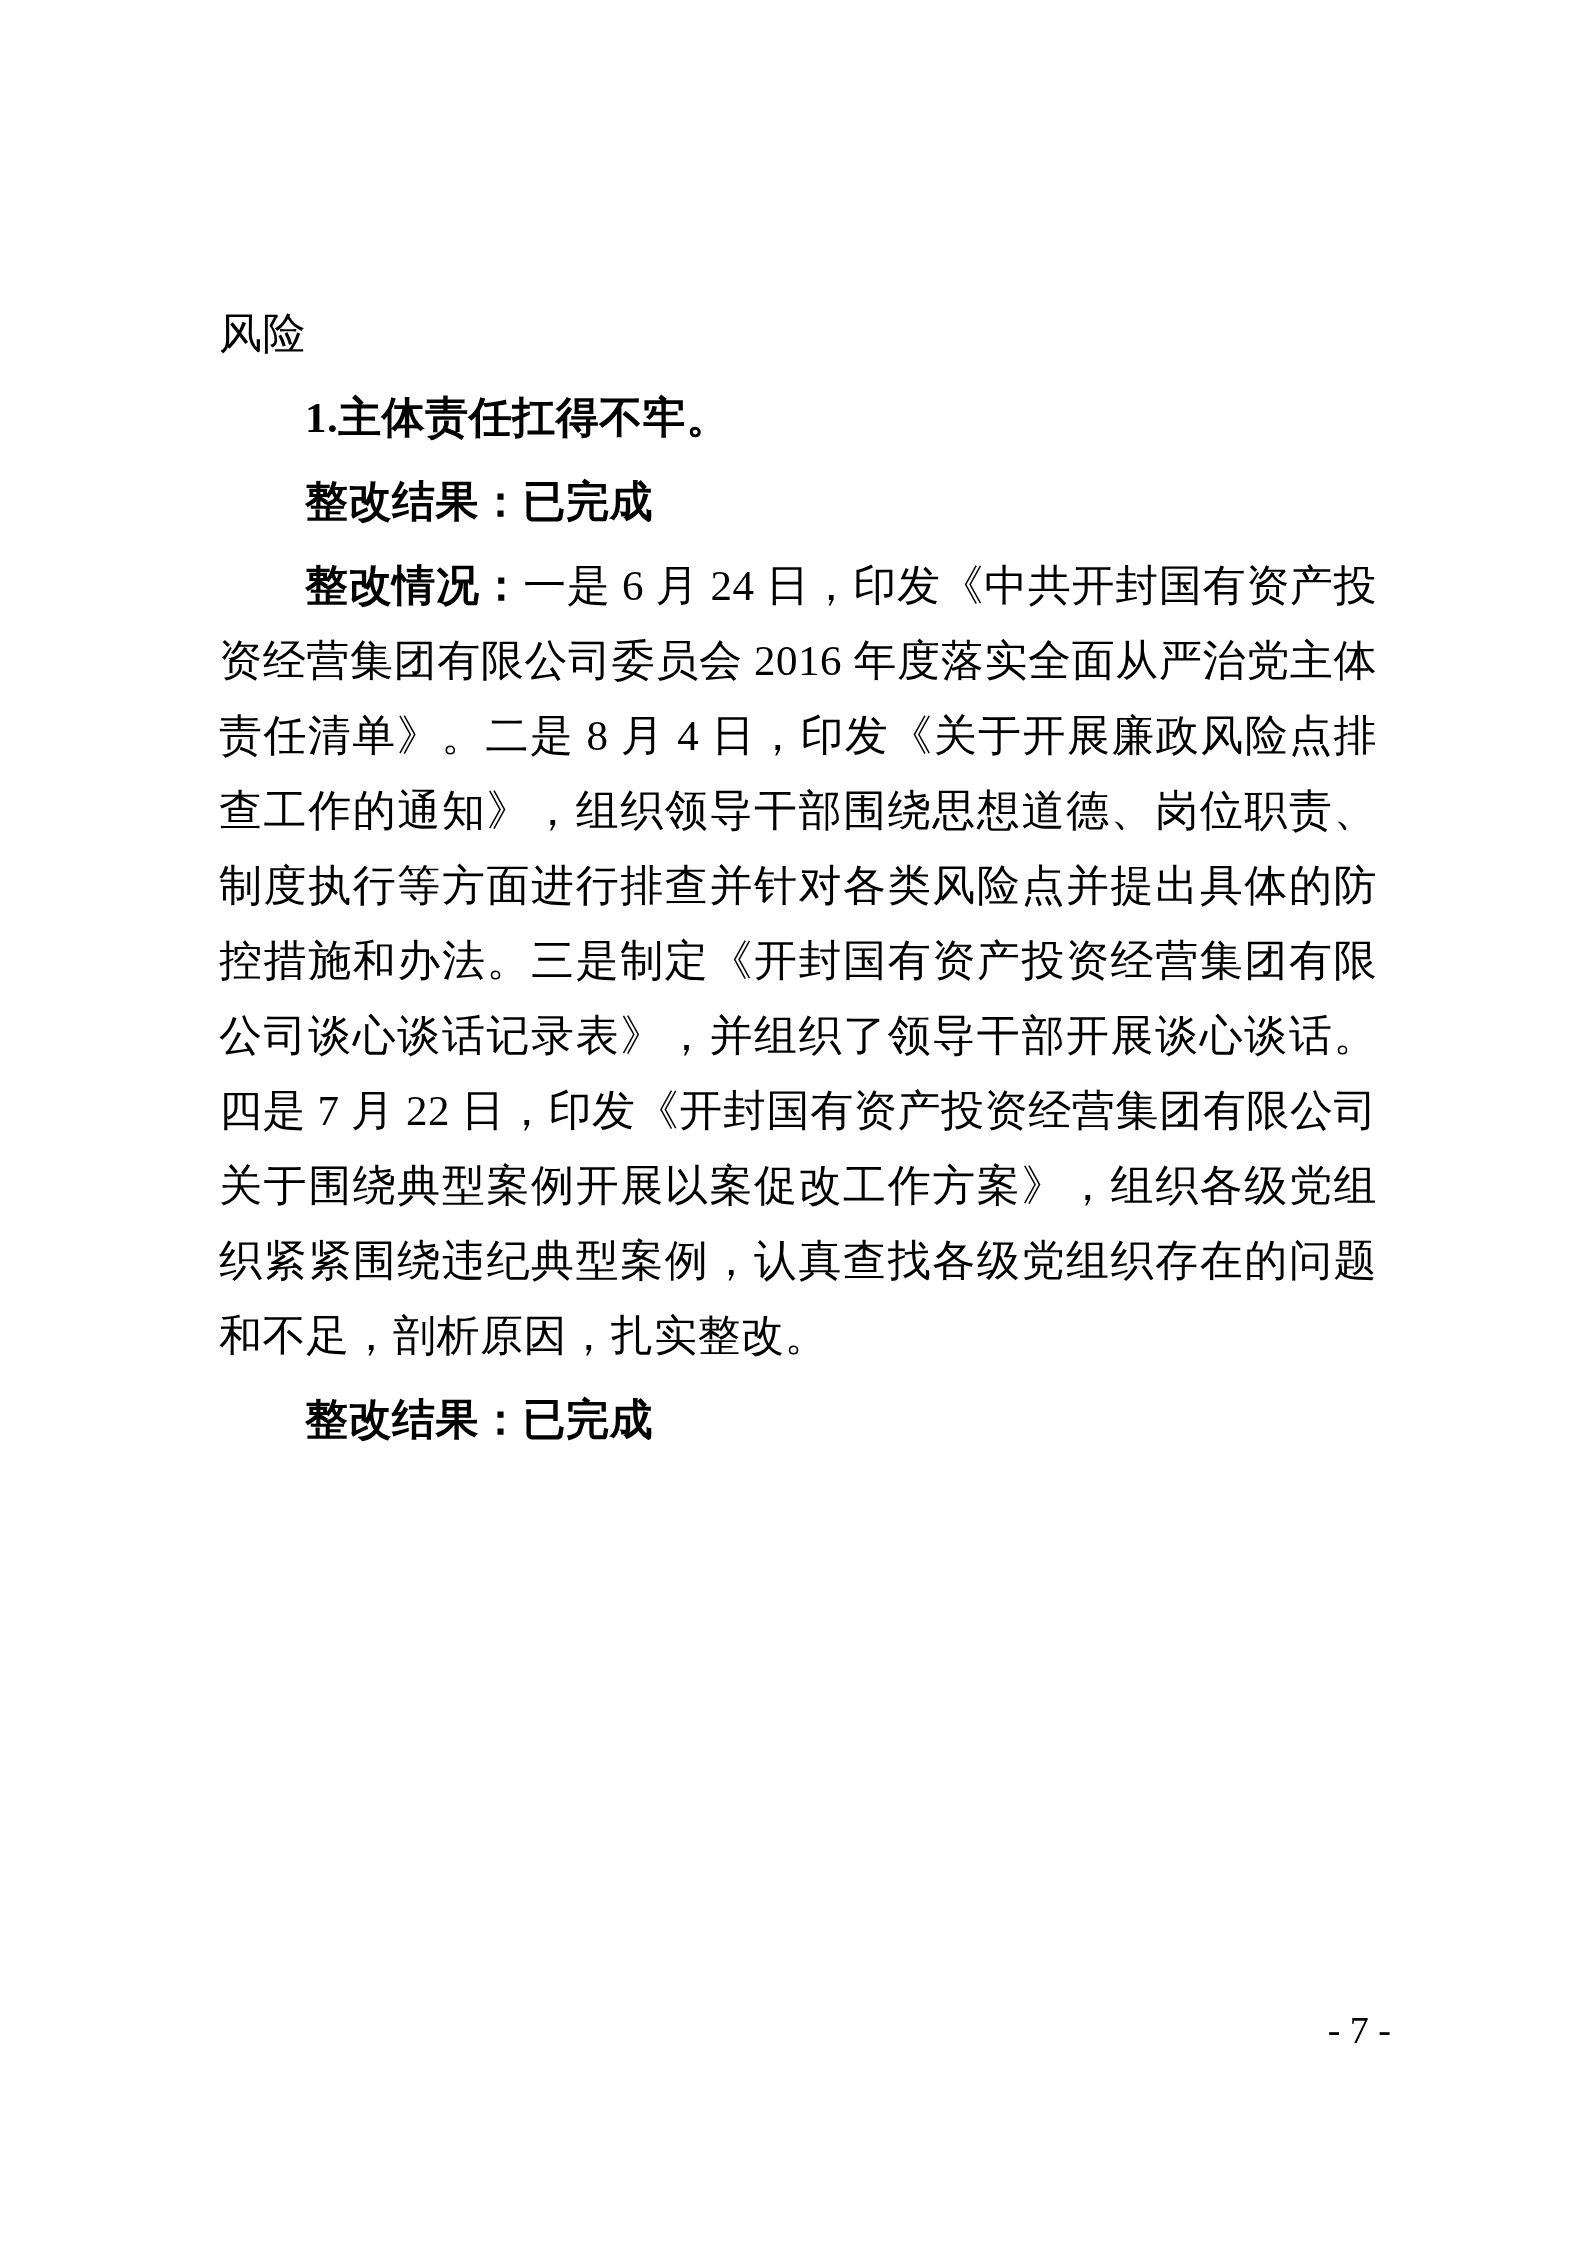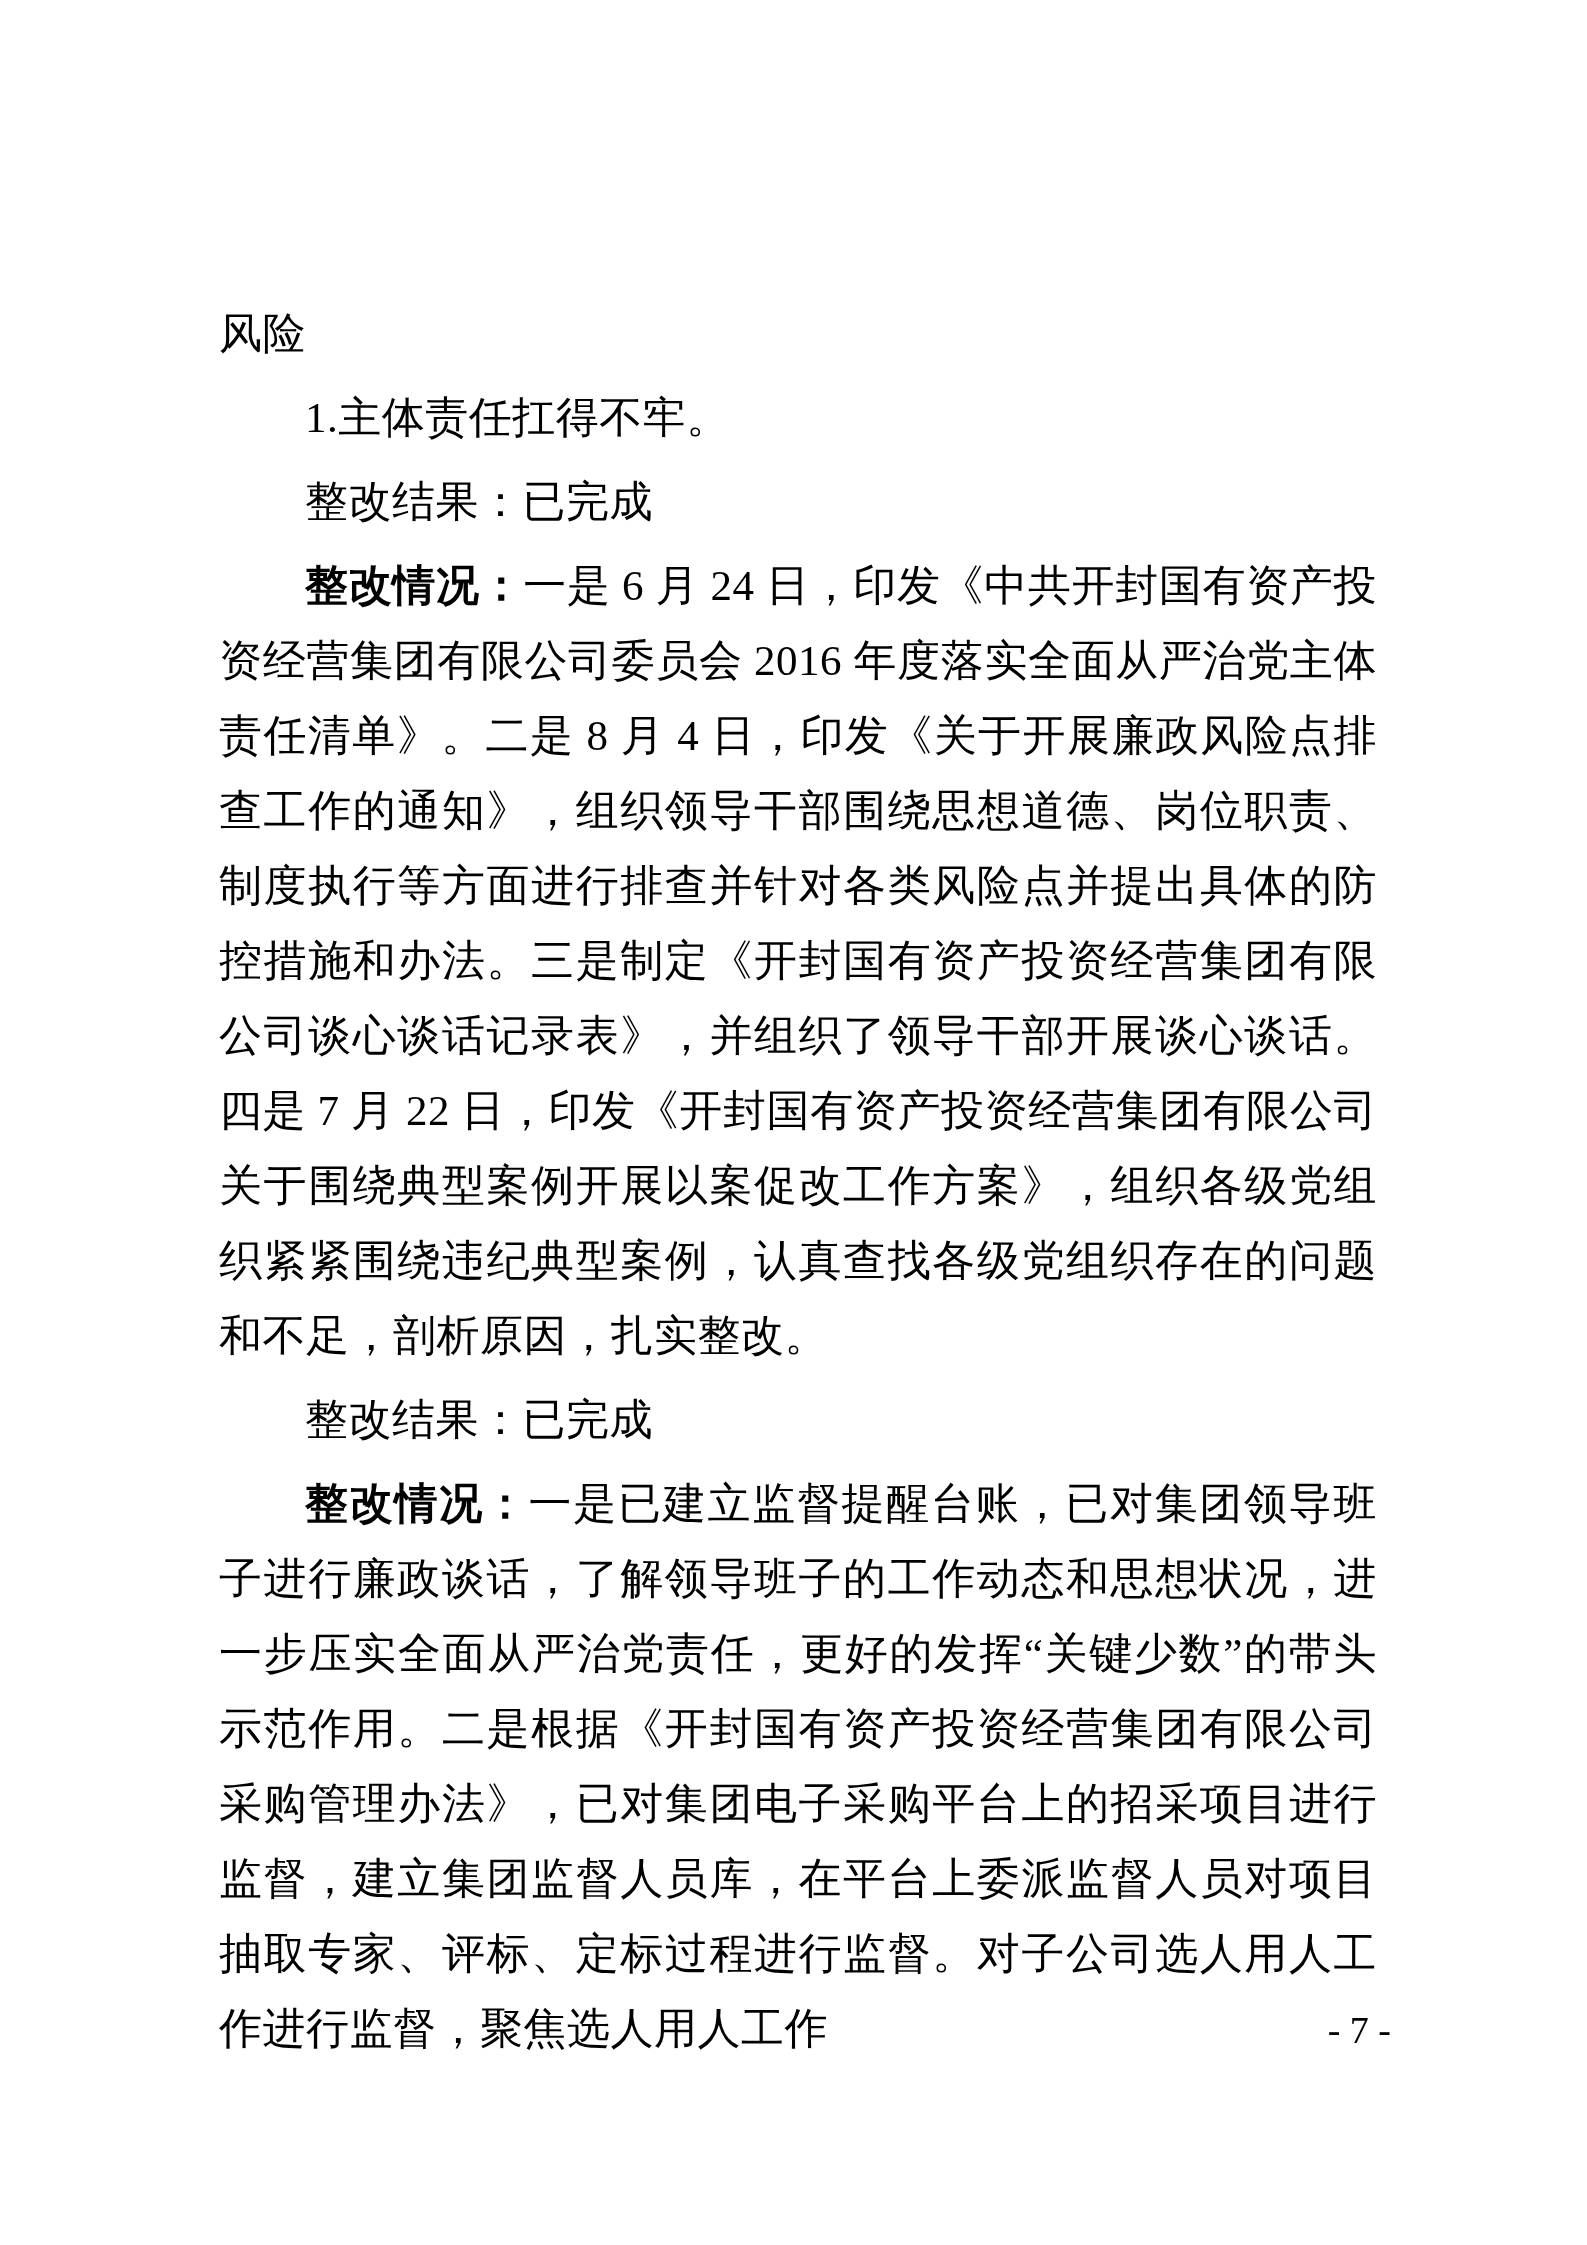--- a/index.html
+++ b/index.html
@@ -27,21 +27,21 @@
     font-size: 43px;
     line-height: 75px;
     text-align: justify;
     text-justify: inter-ideograph;
     letter-spacing: 0.5px;
   }
   .indent {
     text-indent: 86px;
   }
   .heading {
-    font-weight: 400;
+    font-weight: 700;
   }
   .label {
     font-weight: 700;
   }
   .page-number {
     position: absolute;
     top: 2008px;
     right: 196px;
     font-size: 38px;
     line-height: 44px;
@@ -53,17 +53,16 @@
 </head>
 <body>
 
 <div class="page">
   <div class="content">
     <p class="plain">风险</p>
     <p class="heading indent">1.主体责任扛得不牢。</p>
     <p class="heading indent">整改结果：已完成</p>
     <p class="body-text indent"><span class="label">整改情况：</span><span>一是 6 月 24 日，印发《中共开封国有资产投资经营集团有限公司委员会 2016 年度落实全面从严治党主体责任清单》。二是 8 月 4 日，印发《关于开展廉政风险点排查工作的通知》，组织领导干部围绕思想道德、岗位职责、制度执行等方面进行排查并针对各类风险点并提出具体的防控措施和办法。三是制定《开封国有资产投资经营集团有限公司谈心谈话记录表》，并组织了领导干部开展谈心谈话。四是 7 月 22 日，印发《开封国有资产投资经营集团有限公司关于围绕典型案例开展以案促改工作方案》，组织各级党组织紧紧围绕违纪典型案例，认真查找各级党组织存在的问题和不足，剖析原因，扎实整改。</span></p>
     <p class="heading indent">整改结果：已完成</p>
-    <p class="body-text indent"><span class="label">整改情况：</span><span>一是已建立监督提醒台账，已对集团领导班子进行廉政谈话，了解领导班子的工作动态和思想状况，进一步压实全面从严治党责任，更好的发挥“关键少数”的带头示范作用。二是根据《开封国有资产投资经营集团有限公司采购管理办法》，已对集团电子采购平台上的招采项目进行监督，建立集团监督人员库，在平台上委派监督人员对项目抽取专家、评标、定标过程进行监督。对子公司选人用人工作进行监督，聚焦选人用人工作</span></p>
   </div>
 
   <div class="page-number">- 7 -</div>
 </div>
 
 </body></html>

